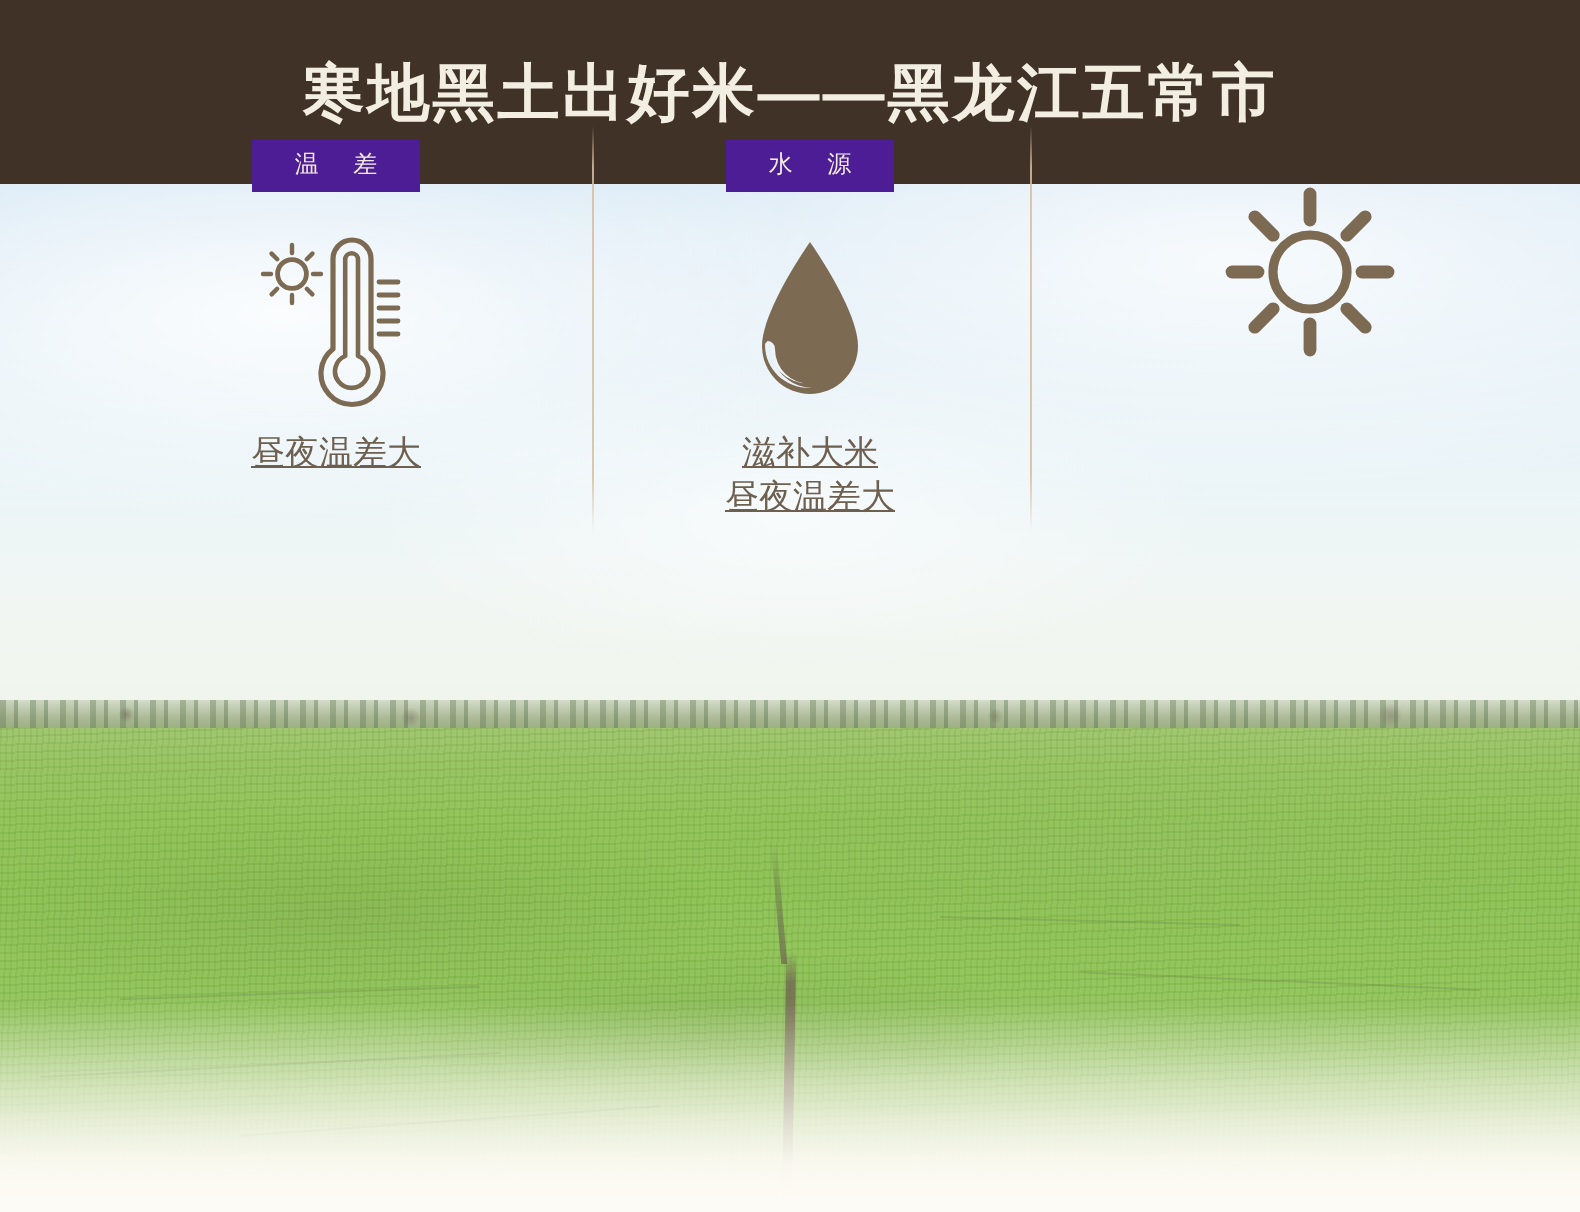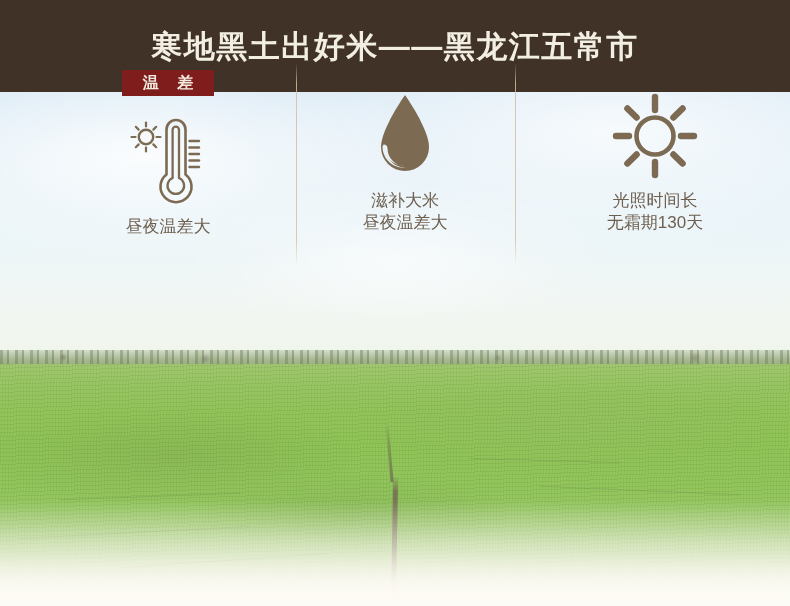--- a/index.html
+++ b/index.html
@@ -212,48 +212,47 @@
     top: 70px;
     display: flex;
     flex-direction: column;
     align-items: center;
   }
   .feature-1 { left: 58px;  width: 220px; }
   .feature-2 { left: 315px; width: 180px; }
   .feature-3 { left: 545px; width: 220px; }
 
   .badge {
-    background: #7f1d1d;
+    background: #4c1d95;
     color: #f2ece0;
-    font-size: 16px;
+    font-size: 12px;
     letter-spacing: 7px;
     text-indent: 7px;
     padding: 4px 14px 5px 14px;
     line-height: 17px;
     white-space: nowrap;
-    font-weight: bold;
   }
 
   .icon-wrap {
     height: 96px;
     margin-top: 18px;
     display: flex;
     align-items: center;
     justify-content: center;
   }
 
   .caption {
     margin-top: 6px;
     text-align: center;
     color: #6e6050;
     font-size: 17px;
     line-height: 22px;
     white-space: nowrap;
   }
-  .caption div { display: block; }
+  .caption div { display: block; text-decoration: underline; }
 </style>
 </head>
 <body>
 
 <div id="poster">
 
   <div class="header-band">
     <div class="header-title">寒地黑土出好米——黑龙江五常市</div>
   </div>
 
@@ -315,20 +314,21 @@
           </g>
         </svg>
       </div>
 
       <div class="caption">
         <div>昼夜温差大</div>
       </div>
     </div>
 
     <div class="feature feature-2">
+      <div class="badge">水 源</div>
 
       <div class="icon-wrap">
         <svg width="62" height="88" viewBox="0 0 62 88">
           <path d="M31 3 C31 3 55 37 55 55 a24 24 0 0 1 -48 0 C7 37 31 3 31 3 Z" fill="#7c6a53"></path>
 
           <path d="M13.5 56.5 a17.5 17.5 0 0 0 17.5 17.5 a0 0 0 0 1 0 0 a21.5 21.5 0 0 1 -21.5 -21.5 a3.8 3.8 0 0 1 4 4 Z" fill="#eef5f9"></path>
           <path d="M10 54 a22 22 0 0 0 22 22 a22 22 0 0 1 -22 -22 Z" fill="none"></path>
           <path d="M11.5 54.5 C11.5 66.5 20.5 75.5 32 76 C19 76.5 8.5 67 8.5 54.5 a1.5 1.5 0 0 1 3 0 Z" fill="#e9f2f8"></path>
         </svg>
       </div>
@@ -350,20 +350,16 @@
             <line x1="4" y1="43" x2="17" y2="43"></line>
             <line x1="69" y1="43" x2="82" y2="43"></line>
             <line x1="15.4" y1="15.4" x2="24.6" y2="24.6"></line>
             <line x1="61.4" y1="61.4" x2="70.6" y2="70.6"></line>
             <line x1="70.6" y1="15.4" x2="61.4" y2="24.6"></line>
             <line x1="24.6" y1="61.4" x2="15.4" y2="70.6"></line>
           </g>
         </svg>
       </div>
 
-      <div class="caption">
-        <div>光照时间长</div>
-        <div>无霜期130天</div>
-      </div>
     </div>
 
   </div>
 </div>
 
 </body></html>

